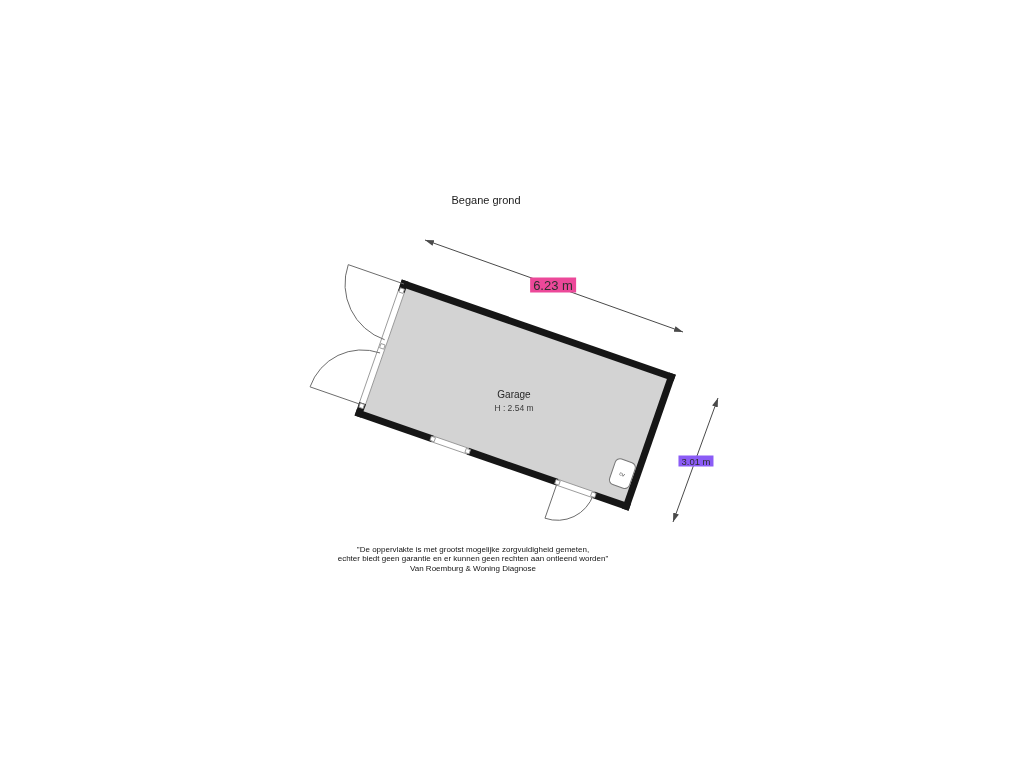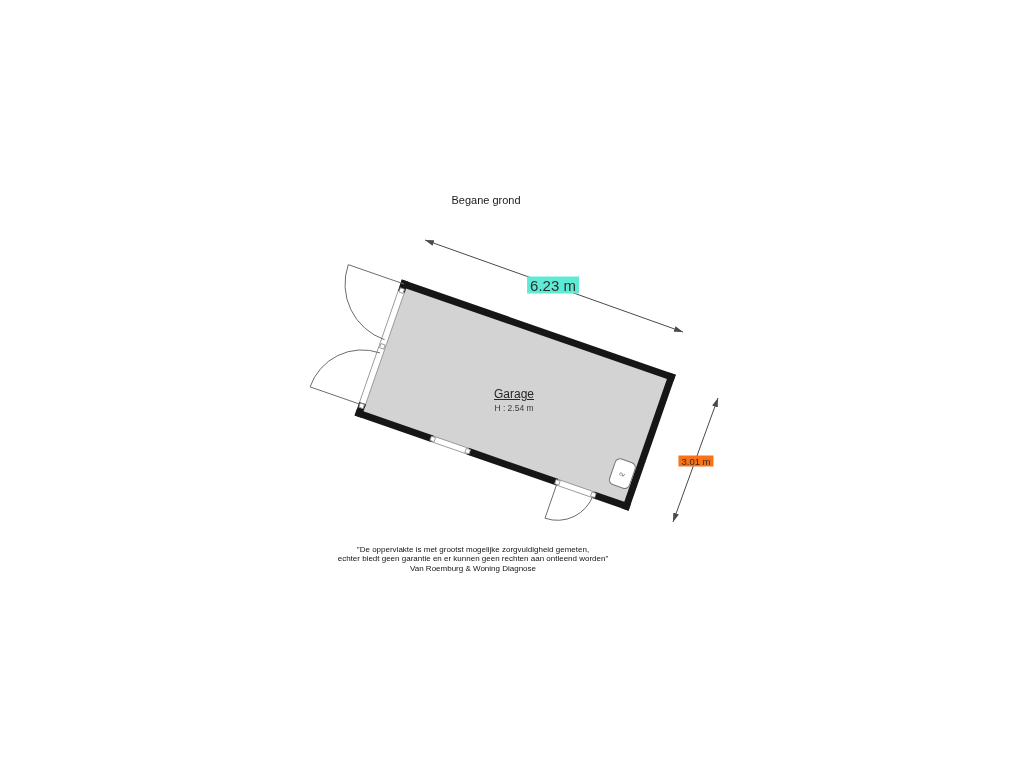--- a/index.html
+++ b/index.html
@@ -23,24 +23,24 @@
   .boiler-box { fill: #ffffff; stroke: #777777; stroke-width: 1; }
   .boiler-text { font: 5.5px "Liberation Sans", sans-serif; fill: #333333; text-anchor: middle; }
 
   
   .overlay-label {
     position: absolute;
     transform: translate(-50%, -50%);
     white-space: nowrap;
   }
   #title-label    { left: 486px; top: 200px; font-size: 11px; color: #1a1a1a; }
-  #room-name      { left: 514px; top: 394px; font-size: 12px; color: #262626; text-decoration: underline; }
+  #room-name      { left: 514px; top: 394px; font-size: 10px; color: #262626; }
   #room-height    { left: 514px; top: 408px; font-size: 8.5px; color: #3a3a3a; }
-  #dim-width-label{ left: 553px; top: 285px; font-size: 15px; color: #2e2e2e; background: #5eead4; padding: 0 3px; }
-  #dim-depth-label{ left: 696px; top: 461px; font-size: 9.5px; color: #2e2e2e; background: #f97316; padding: 0 3px; }
+  #dim-width-label{ left: 553px; top: 285px; font-size: 13px; color: #2e2e2e; background: #ec4899; padding: 0 3px; }
+  #dim-depth-label{ left: 696px; top: 461px; font-size: 9.5px; color: #2e2e2e; background: #8b5cf6; padding: 0 3px; }
   #footer-disclaimer {
     position: absolute;
     left: 473px;
     top: 545px;
     transform: translateX(-50%);
     text-align: center;
     font-size: 8px;
     line-height: 9.4px;
     color: #141414;
     white-space: nowrap;

